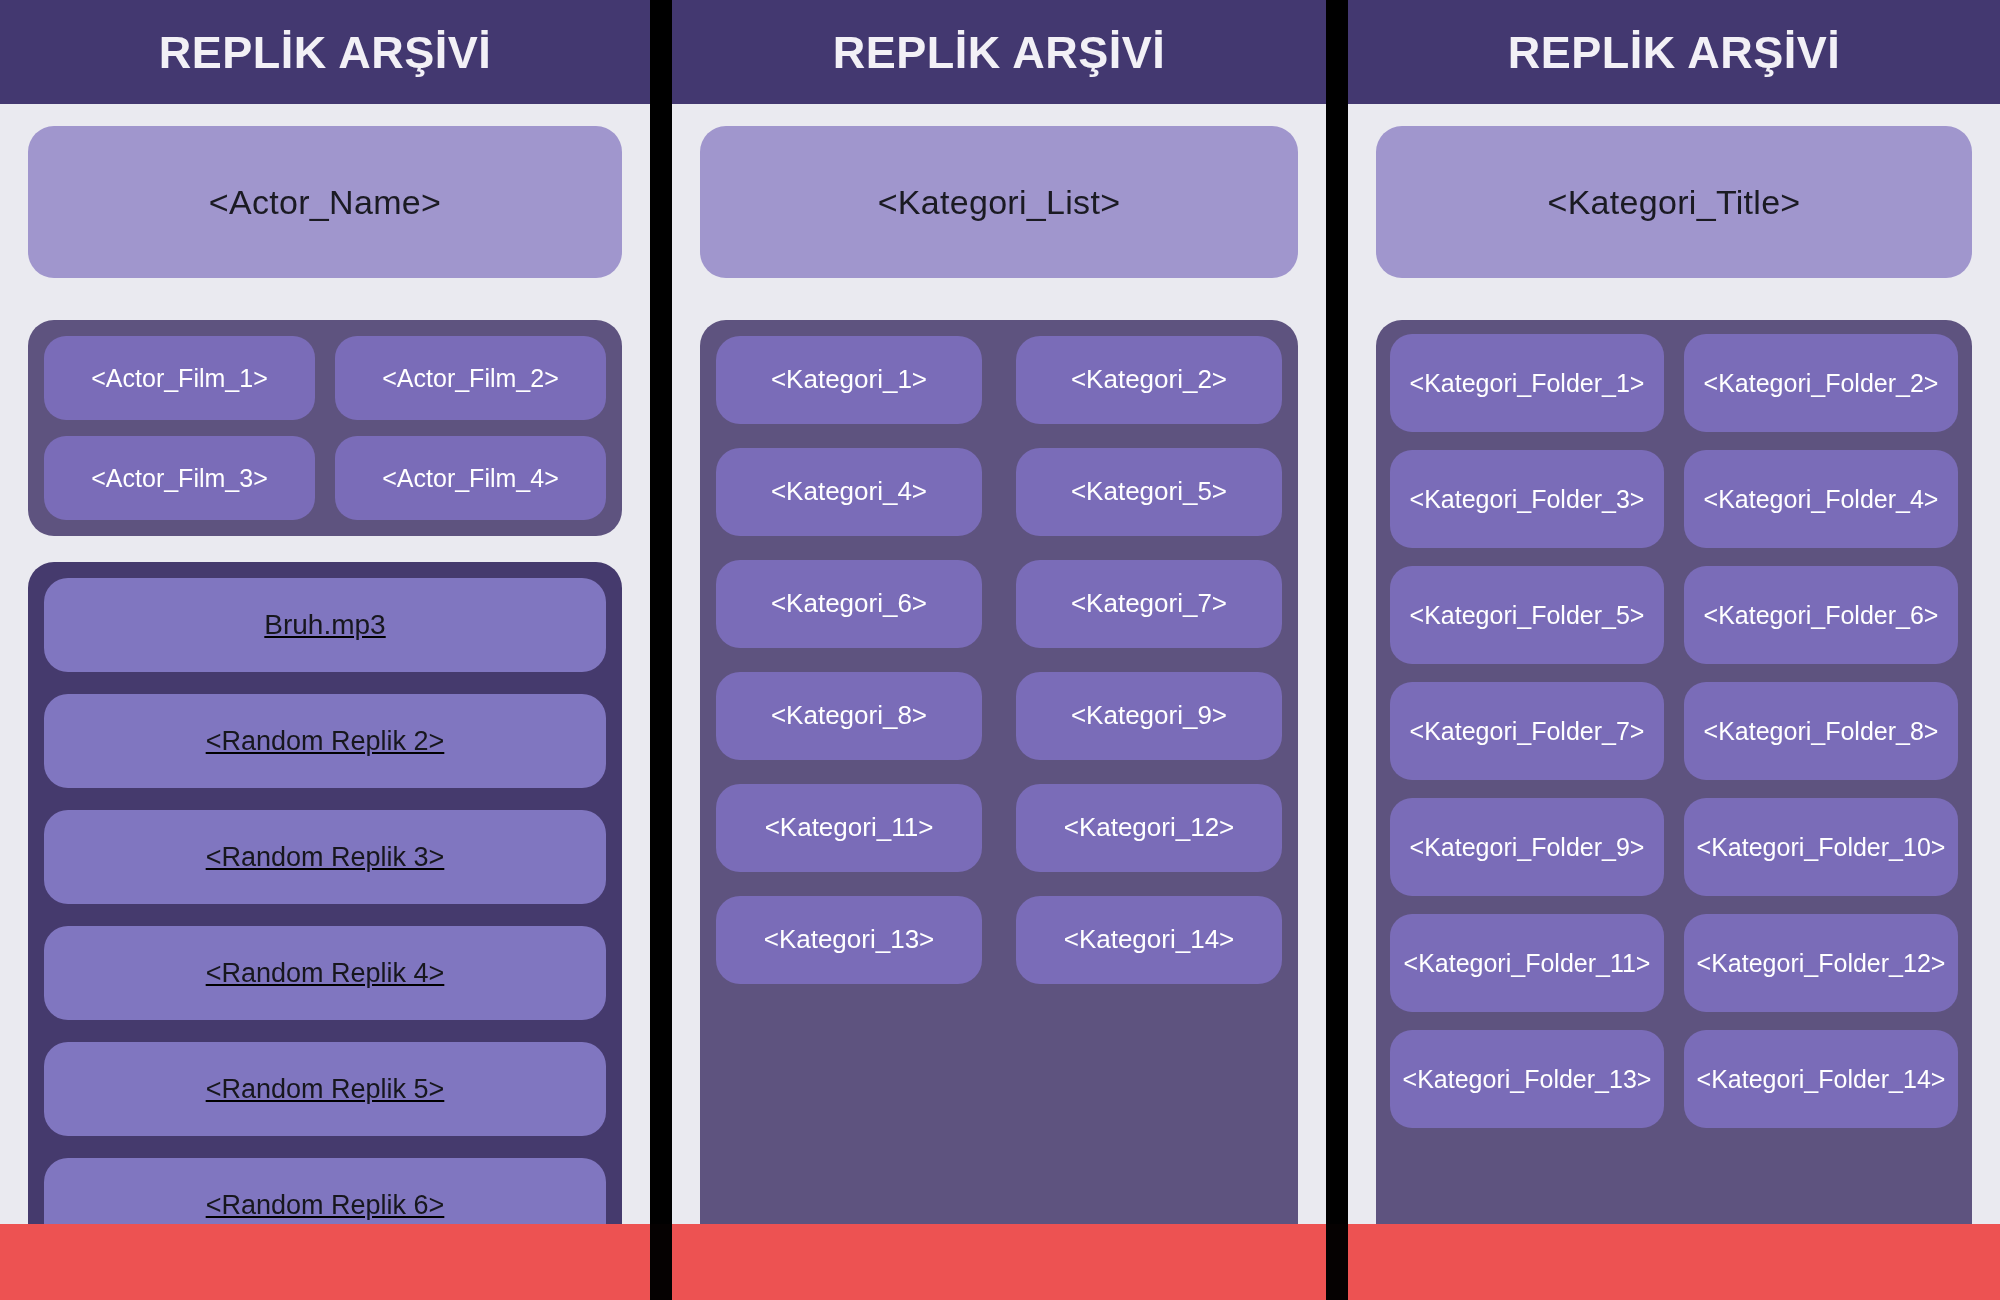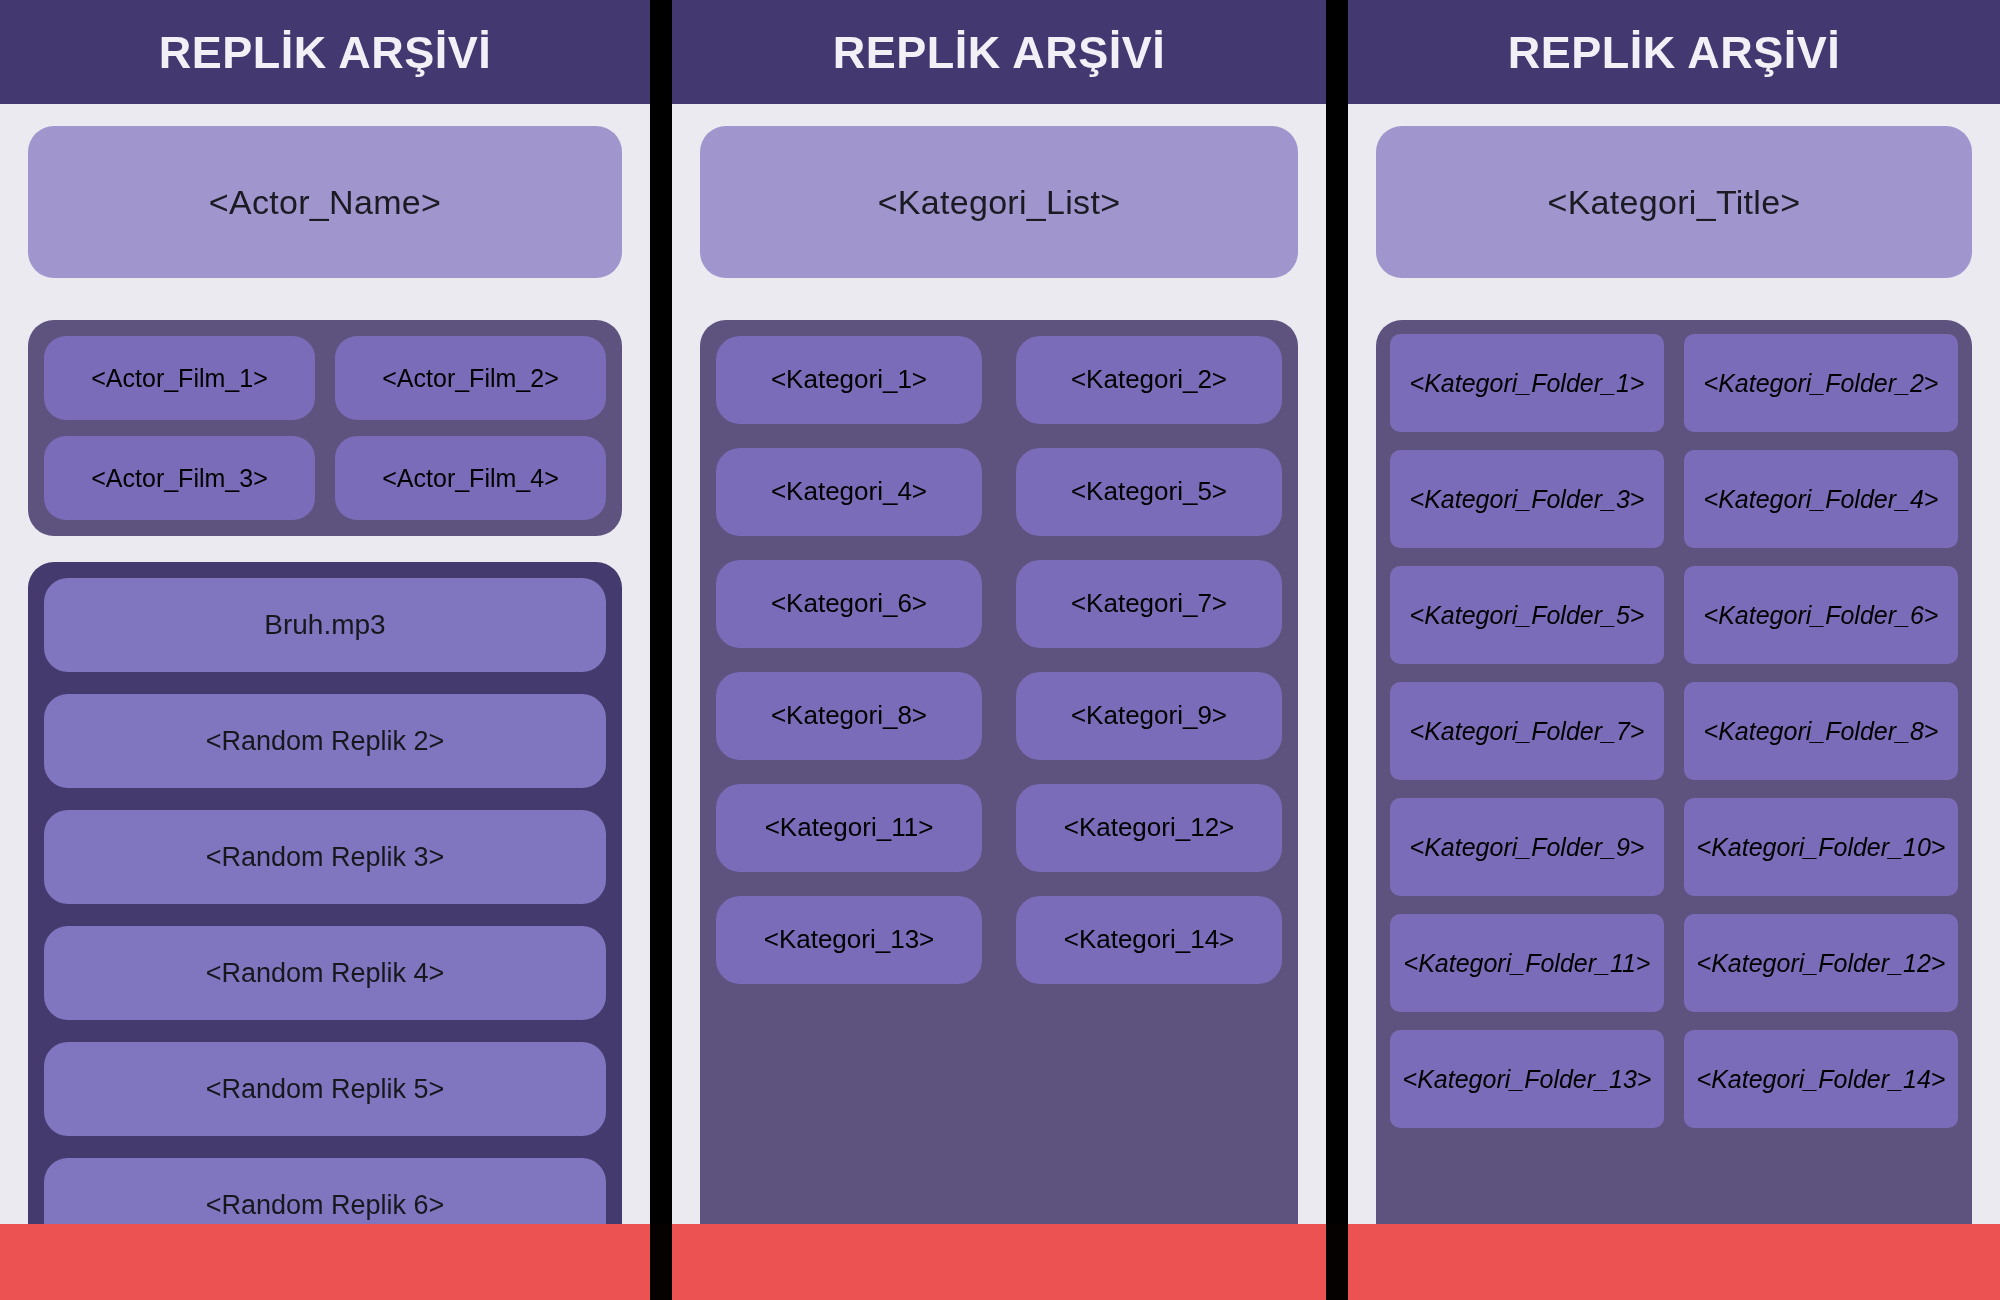--- a/index.html
+++ b/index.html
@@ -93,21 +93,21 @@
     background: #7a6cb8;
     border-radius: 22px;
     height: 84px;
     display: flex;
     align-items: center;
     justify-content: center;
     text-align: center;
     padding: 4px 8px;
   }
   .chip span {
-    color: #000000;
+    color: #ffffff;
     font-size: 25px;
     line-height: 1.15;
   }
 
   
   .chip-box.cats {
     flex: 1 1 auto;
     overflow: hidden;
   }
   .chip-box.cats .chip-grid { gap: 24px 34px; }
@@ -116,40 +116,40 @@
 
   
   .chip-box.folders {
     flex: 1 1 auto;
     overflow: hidden;
     padding: 14px;
   }
   .chip-box.folders .chip-grid { gap: 18px 20px; }
   .chip-box.folders .chip {
     height: 98px;
-    border-radius: 10px;
-    font-style: italic;
+    border-radius: 22px;
   }
   .chip-box.folders .chip span {
     font-size: 25px;
     line-height: 1.2;
     display: block;
     width: 100%;
   }
 
   
   .replik-box {
     background: #453a6d;
     border-radius: 26px;
     padding: 16px;
     flex: 1 1 auto;
     overflow: hidden;
     display: flex;
     flex-direction: column;
     gap: 22px;
+    text-decoration: underline;
   }
   .replik-row {
     background: #8076c0;
     border-radius: 24px;
     min-height: 94px;
     flex: 0 0 94px;
     display: flex;
     align-items: center;
     justify-content: center;
   }

